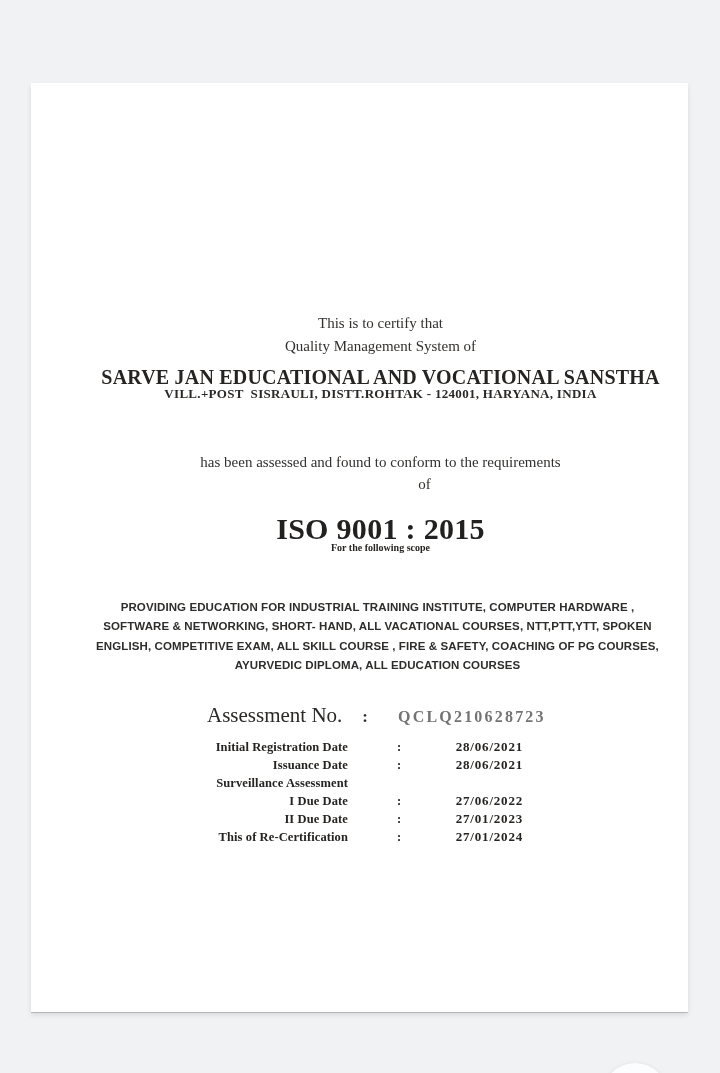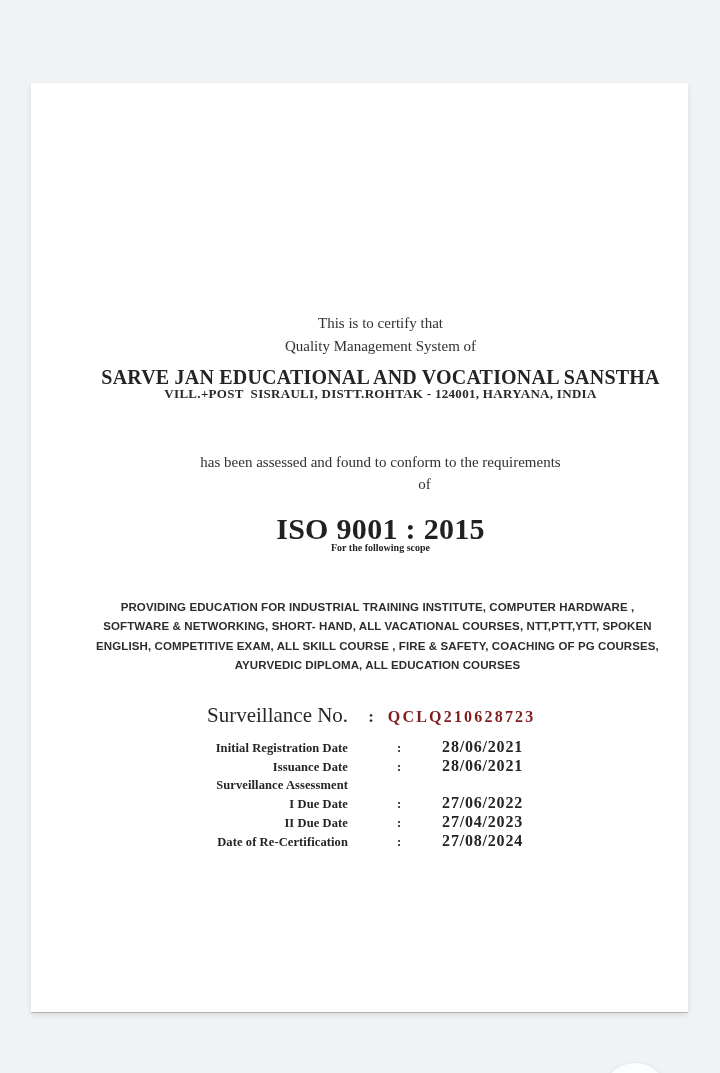--- a/index.html
+++ b/index.html
@@ -100,22 +100,22 @@
   }
   .certno-colon {
     font-size: 17px;
     font-weight: 700;
     margin-left: 16px;
   }
   .certno-value {
     font-size: 16px;
     font-weight: 700;
     letter-spacing: 2.2px;
-    margin-left: 10px;
-    color: #7f1d1d;
+    margin-left: 26px;
+    color: #737373;
   }
 
   .dates {
     top: 655px;
     left: 167px;
     width: 325px;
   }
   .drow {
     display: flex;
     align-items: baseline;
@@ -131,21 +131,21 @@
   }
   .drow.indent .dlabel { text-align: right; }
   .dcolon {
     width: 16px;
     margin-left: 43px;
     text-align: center;
   }
   .dvalue {
     flex: 1;
     text-align: right;
-    font-size: 16px;
+    font-size: 13px;
     letter-spacing: 0.8px;
   }
 
   .fab {
     position: absolute;
     left: 602px;
     top: 1063px;
     width: 66px;
     height: 66px;
     border-radius: 50%;
@@ -176,21 +176,21 @@
     <div class="center-line scope-head">For the following scope</div>
 
     <div class="scope">
       <div>PROVIDING EDUCATION FOR INDUSTRIAL TRAINING INSTITUTE, COMPUTER HARDWARE ,</div>
       <div>SOFTWARE &amp; NETWORKING, SHORT- HAND, ALL VACATIONAL COURSES, NTT,PTT,YTT, SPOKEN</div>
       <div>ENGLISH, COMPETITIVE EXAM, ALL SKILL COURSE , FIRE &amp; SAFETY, COACHING OF PG COURSES,</div>
       <div>AYURVEDIC DIPLOMA, ALL EDUCATION COURSES</div>
     </div>
 
     <div class="certno-row">
-      <span class="certno-label">Surveillance No.</span>
+      <span class="certno-label">Assessment No.</span>
       <span class="certno-colon">:</span>
       <span class="certno-value">QCLQ210628723</span>
     </div>
 
     <div class="dates">
       <div class="drow">
         <span class="dlabel">Initial Registration Date</span>
         <span class="dcolon">:</span>
         <span class="dvalue">28/06/2021</span>
       </div>
@@ -205,25 +205,25 @@
         <span class="dvalue"></span>
       </div>
       <div class="drow indent">
         <span class="dlabel">I Due Date</span>
         <span class="dcolon">:</span>
         <span class="dvalue">27/06/2022</span>
       </div>
       <div class="drow indent">
         <span class="dlabel">II Due Date</span>
         <span class="dcolon">:</span>
-        <span class="dvalue">27/04/2023</span>
-      </div>
-      <div class="drow">
-        <span class="dlabel">Date of Re-Certification</span>
-        <span class="dcolon">:</span>
-        <span class="dvalue">27/08/2024</span>
+        <span class="dvalue">27/01/2023</span>
+      </div>
+      <div class="drow">
+        <span class="dlabel">This of Re-Certification</span>
+        <span class="dcolon">:</span>
+        <span class="dvalue">27/01/2024</span>
       </div>
     </div>
 
   </div>
 
   <div class="fab"></div>
 </div>
 
 </body></html>

